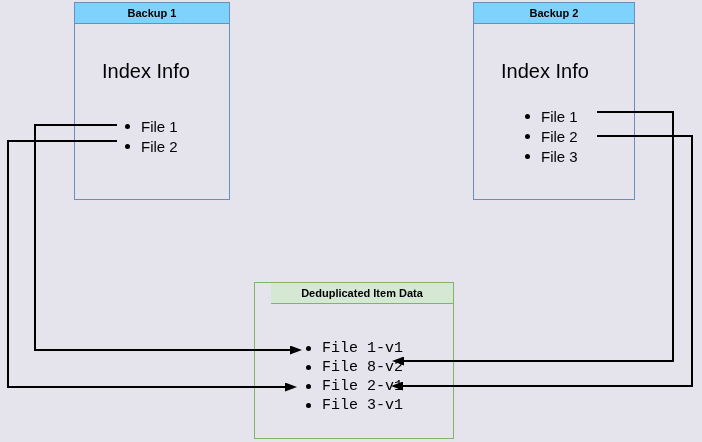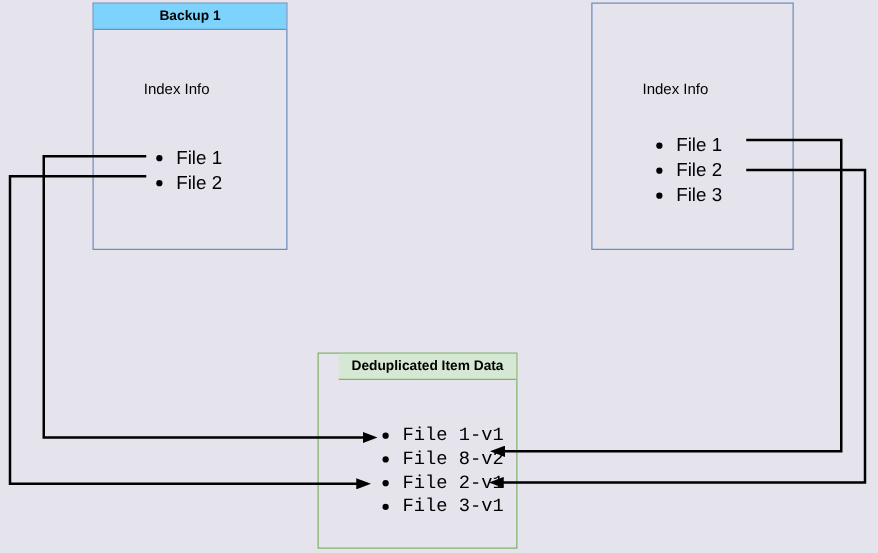--- a/index.html
+++ b/index.html
@@ -23,23 +23,22 @@
     height:21px; line-height:21px;
     text-align:center;
     font-weight:bold; font-size:11px;
     box-sizing:border-box;
   }
   .node.blue  .titlebar { background:#7dd3fc; border-bottom:1.5px solid #6c8ebf; }
   .node.green .titlebar { background:#d5e8d4; border-bottom:1.5px solid #82b366; }
 
   .subtitle {
     position:absolute;
-    font-size:12px; line-height:18px;
+    font-size:20px; line-height:18px;
     white-space:nowrap;
-    margin-left:13px;
   }
 
   ul.filelist {
     position:absolute;
     list-style:none; margin:0; padding:0;
     font-size:15px;
   }
   ul.filelist li { display:flex; align-items:center; height:20px; white-space:nowrap; }
   ul.filelist.tight li { height:19px; }
   .dot {
@@ -68,38 +67,39 @@
         <span>File 1</span>
       </li>
       <li>
         <span class="dot"></span>
         <span>File 2</span>
       </li>
     </ul>
   </section>
 
   <section class="node blue" style="left:473px; top:2px; width:162px; height:198px;">
+    <div class="titlebar">Backup 2</div>
     <div class="subtitle" style="left:27px; top:59px;">Index Info</div>
     <ul class="filelist" style="left:51px; top:103px;">
       <li>
         <span class="dot"></span>
         <span>File 1</span>
       </li>
       <li>
         <span class="dot"></span>
         <span>File 2</span>
       </li>
       <li>
         <span class="dot"></span>
         <span>File 3</span>
       </li>
     </ul>
   </section>
 
-  <section class="node green" style="left:254px; top:282px; width:160px; height:157px;padding-left:16px;">
+  <section class="node green" style="left:254px; top:282px; width:200px; height:157px;padding-left:16px;">
     <div class="titlebar">Deduplicated Item Data</div>
     <ul class="filelist tight" style="left:51px; top:56px;font-family:Liberation Mono, monospace;">
       <li>
         <span class="dot"></span>
         <span>File 1-v1</span>
       </li>
       <li>
         <span class="dot"></span>
         <span>File 8-v2</span>
       </li>

